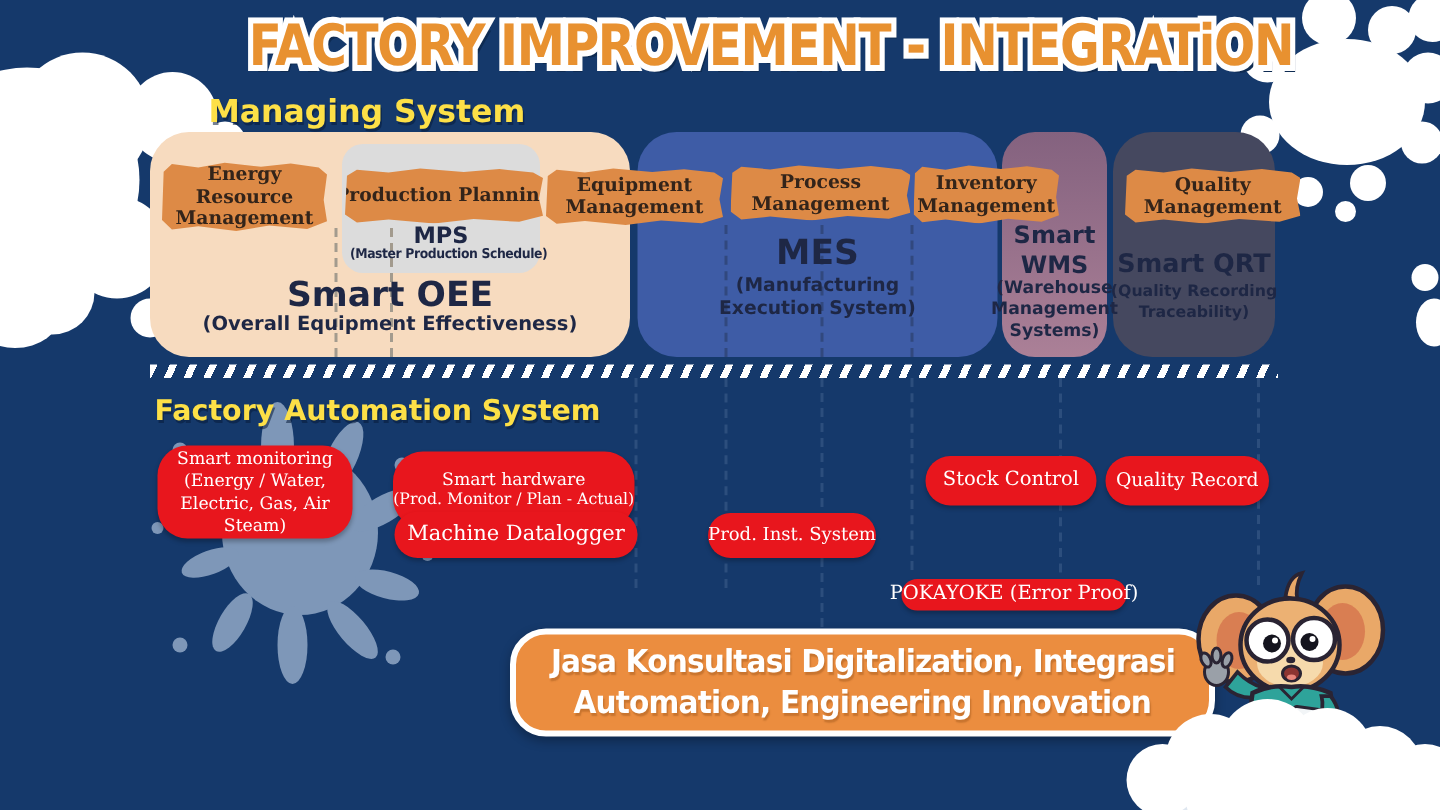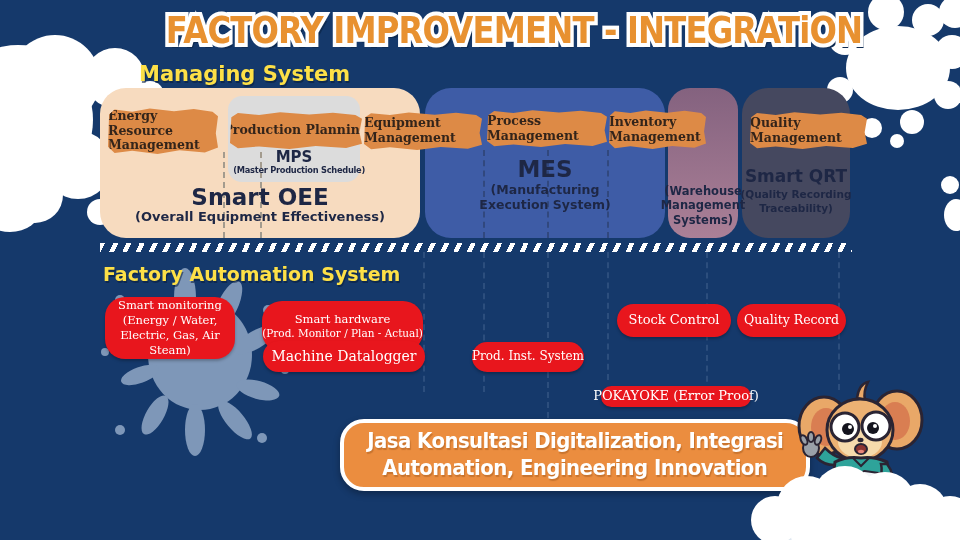--- a/index.html
+++ b/index.html
@@ -22,21 +22,21 @@
   
   .ms-box{position:absolute;top:88px;height:150px;border-radius:26px;}
   .box-oee{left:100px;width:320px;background:#F7DBBF;}
   .box-mes{left:425px;width:240px;background:#3E5CA6;}
   .box-wms{left:668px;width:70px;background:linear-gradient(180deg,#84627F,#AB8097);border-radius:22px;}
   .box-qrt{left:742px;width:108px;background:#45485F;}
   .mps-box{position:absolute;left:228px;top:96px;width:132px;height:86px;background:#DCDCDC;border-radius:14px;}
 
   
   .torn{position:absolute;background:#DD8A46;display:flex;align-items:center;justify-content:center;
-    font-family:"DejaVu Serif",serif;font-weight:bold;color:#33241A;
+    text-align:center;font-family:"DejaVu Serif",serif;font-weight:bold;color:#33241A;
     font-size:12.5px;line-height:1.18;
     clip-path:polygon(1% 14%,6% 3%,22% 8%,38% 1%,60% 7%,78% 2%,95% 8%,100% 18%,98% 55%,100% 86%,88% 97%,65% 92%,45% 100%,22% 93%,6% 98%,0% 84%);}
   .lbl-energy{left:108px;top:108px;width:110px;height:46px;}
   .lbl-production{left:230px;top:112px;width:132px;height:37px;white-space:nowrap;}
   .lbl-equipment{left:364px;top:112px;width:118px;height:38px;}
   .lbl-process{left:487px;top:110px;width:120px;height:37px;}
   .lbl-inventory{left:609px;top:110px;width:97px;height:39px;}
   .lbl-quality{left:750px;top:112px;width:117px;height:37px;}
 
   
@@ -159,20 +159,21 @@
   <div class="torn lbl-process">Process Management</div>
   <div class="torn lbl-inventory">Inventory Management</div>
   <div class="torn lbl-quality">Quality Management</div>
 
   <div class="sys mps-name">MPS</div>
   <div class="sys mps-desc">(Master Production Schedule)</div>
   <div class="sys oee-name">Smart OEE</div>
   <div class="sys oee-desc">(Overall Equipment Effectiveness)</div>
   <div class="sys mes-name">MES</div>
   <div class="sys mes-desc">(Manufacturing Execution System)</div>
+  <div class="sys wms-name">Smart WMS</div>
   <div class="sys wms-desc">(Warehouse Management Systems)</div>
   <div class="sys qrt-name">Smart QRT</div>
   <div class="sys qrt-desc">(Quality Recording Traceability)</div>
 
   <div class="divider"></div>
 
   <div class="section-heading h-automation">Factory Automation System</div>
 
   <div class="vd vd-low" style="left:423px;height:140px"></div>
   <div class="vd vd-low" style="left:483px;height:140px"></div>

